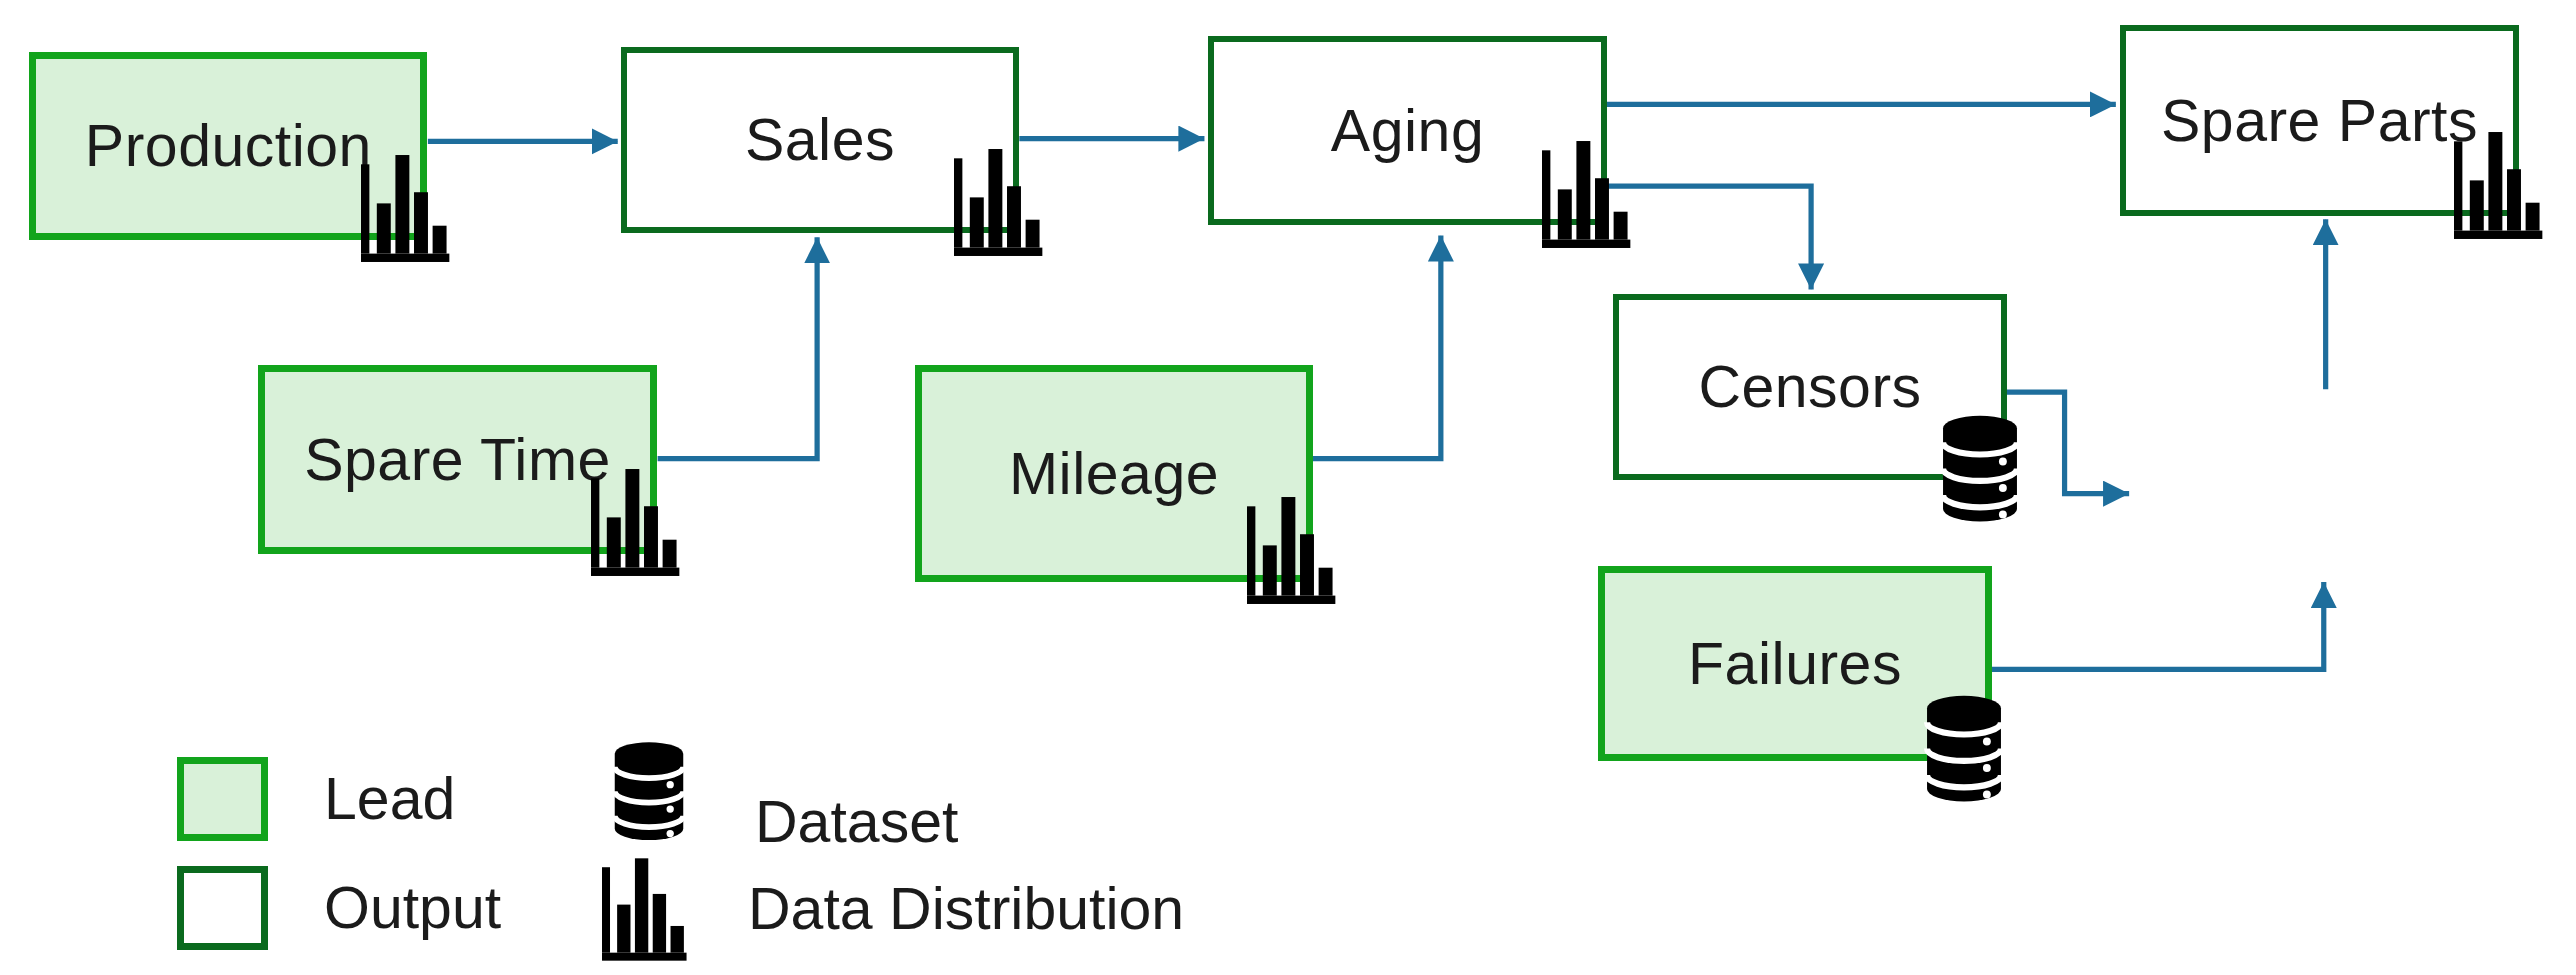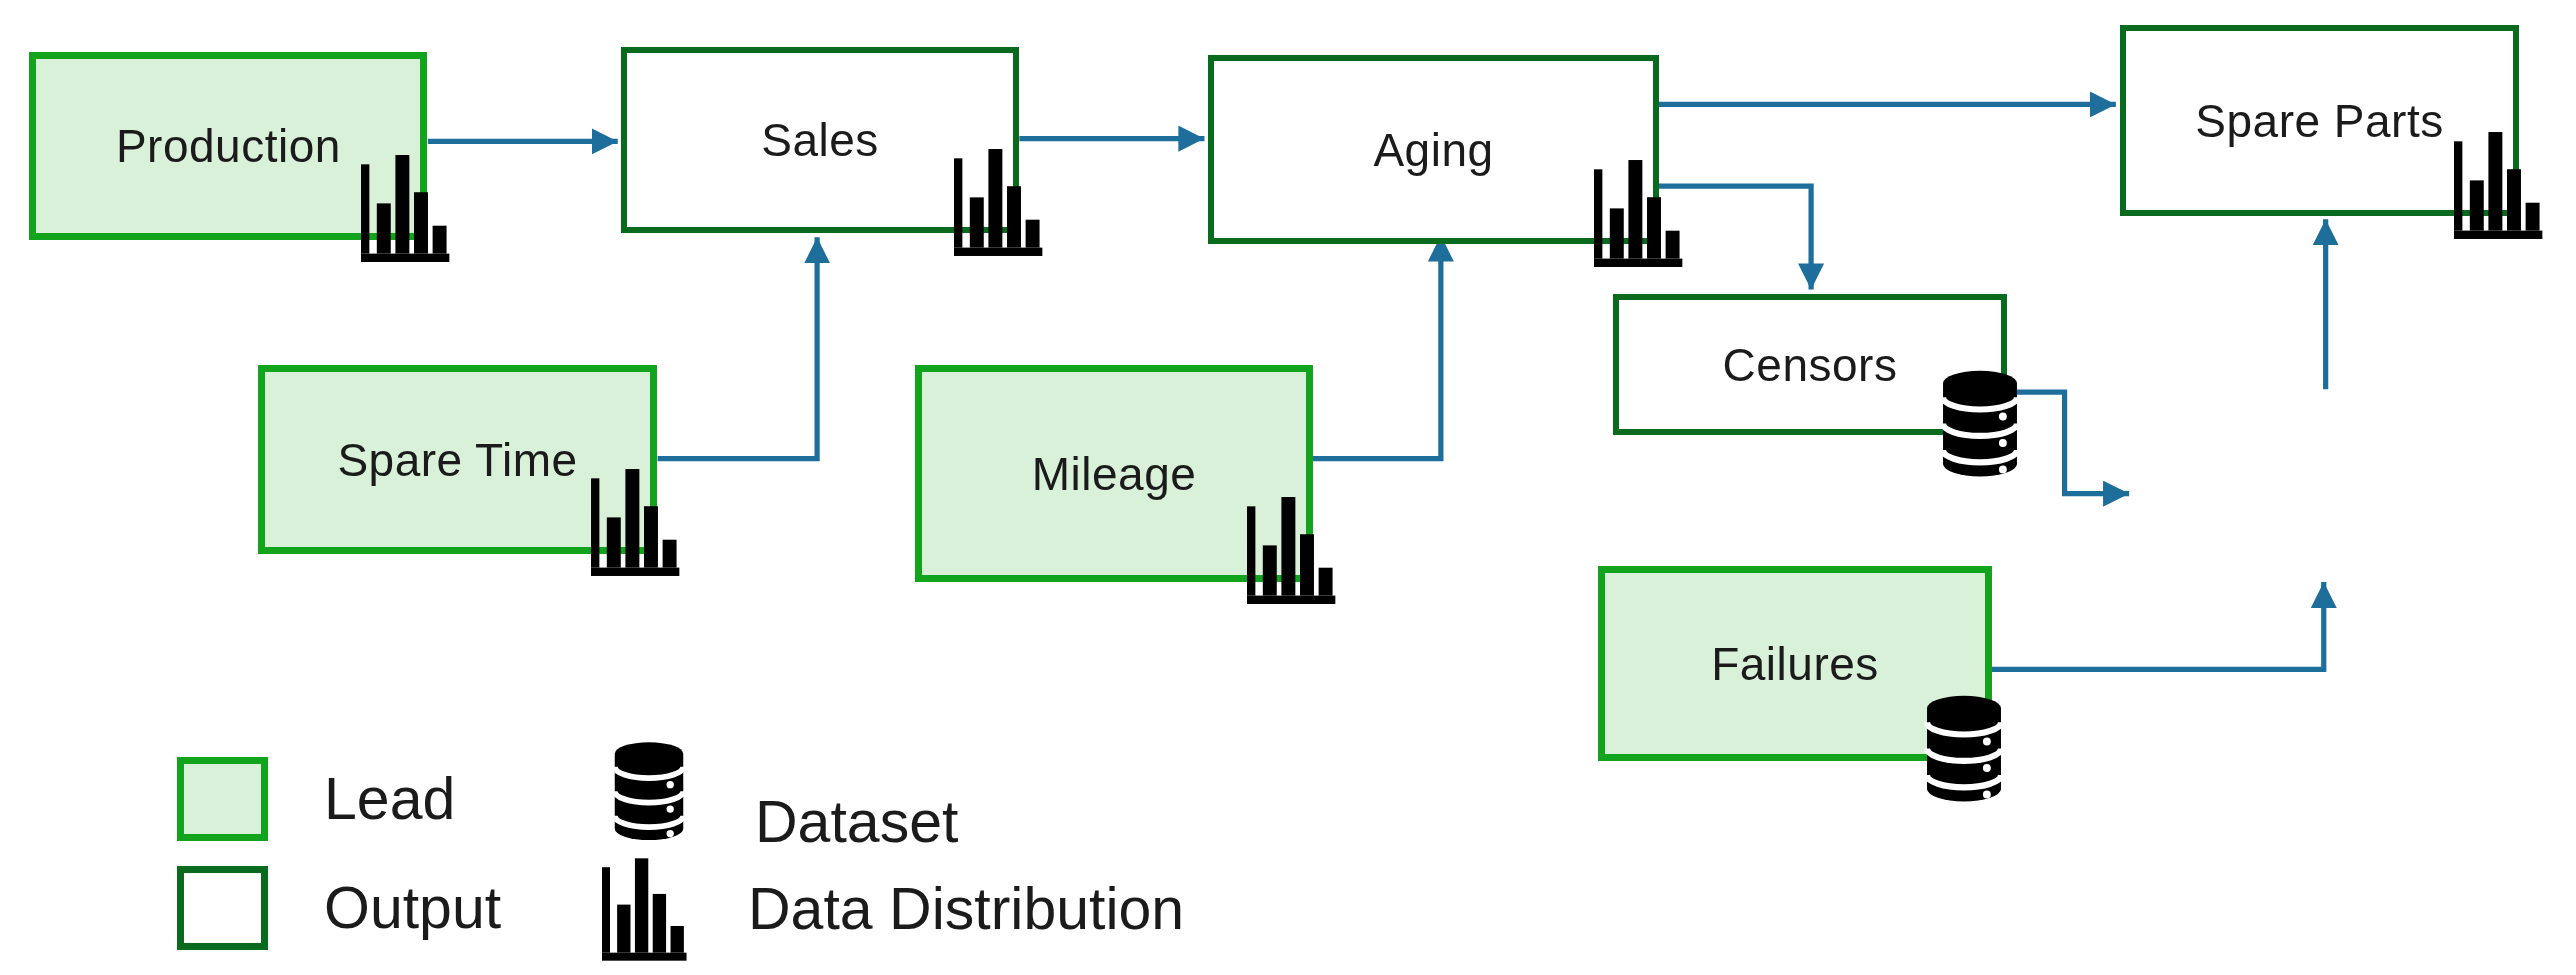--- a/index.html
+++ b/index.html
@@ -10,21 +10,21 @@
   }
   .edges{position:absolute;left:0;top:0;width:2576px;height:975px;}
   .edge{fill:none;stroke:var(--arrow);stroke-width:5.5px;}
   .arrowhead{fill:var(--arrow);}
   .node{
     position:absolute;display:flex;align-items:center;justify-content:center;
     box-sizing:border-box;
   }
   .node.input{background:var(--input-fill);border:7.6px solid var(--input-border);}
   .node.output{background:var(--output-fill);border:6.6px solid var(--output-border);}
-  .node .label{font-size:46px;letter-spacing:0.5px;white-space:nowrap;}
+  .node .label{font-size:59px;letter-spacing:0.5px;white-space:nowrap;}
   .icon{position:absolute;fill:var(--icon);}
   .icon.bar{width:93px;height:107px;right:-34px;bottom:-28.5px;}
   .icon.db{width:88px;height:115px;right:-23px;bottom:-53px;}
   .legend-swatch{position:absolute;width:91px;height:84px;box-sizing:border-box;}
   .legend-swatch.input{background:var(--input-fill);border:7.6px solid var(--input-border);}
   .legend-swatch.output{background:var(--output-fill);border:7.6px solid var(--output-border);}
   .legend-label{position:absolute;font-size:59px;line-height:66px;white-space:nowrap;}
   .legend-icon{position:absolute;fill:var(--icon);}
   .hidden-defs{position:absolute;width:0;height:0;overflow:hidden;}
 </style>
@@ -79,21 +79,21 @@
       </svg>
   </div>
 
   <div class="node output" style="left:621px;top:47px;width:398px;height:186px">
     <span class="label">Sales</span>
     <svg class="icon bar" viewBox="0 0 100 115">
         <use href="#icon-bar"></use>
       </svg>
   </div>
 
-  <div class="node output" style="left:1208px;top:55px;width:451px;height:189px">
+  <div class="node output" style="left:1208px;top:36px;width:399px;height:189px">
     <span class="label">Aging</span>
     <svg class="icon bar" viewBox="0 0 100 115">
         <use href="#icon-bar"></use>
       </svg>
   </div>
 
   <div class="node output" style="left:2120px;top:25px;width:399px;height:191px">
     <span class="label">Spare Parts</span>
     <svg class="icon bar" viewBox="0 0 100 115">
         <use href="#icon-bar"></use>
@@ -107,21 +107,21 @@
       </svg>
   </div>
 
   <div class="node input" style="left:915px;top:365px;width:398px;height:217px">
     <span class="label">Mileage</span>
     <svg class="icon bar" viewBox="0 0 100 115">
         <use href="#icon-bar"></use>
       </svg>
   </div>
 
-  <div class="node output" style="left:1613px;top:294px;width:394px;height:141px">
+  <div class="node output" style="left:1613px;top:294px;width:394px;height:186px">
     <span class="label">Censors</span>
     <svg class="icon db" viewBox="0 0 100 130">
         <use href="#icon-db"></use>
       </svg>
   </div>
 
 
   <div class="node input" style="left:1598px;top:566px;width:394px;height:195px">
     <span class="label">Failures</span>
     <svg class="icon db" viewBox="0 0 100 130">

